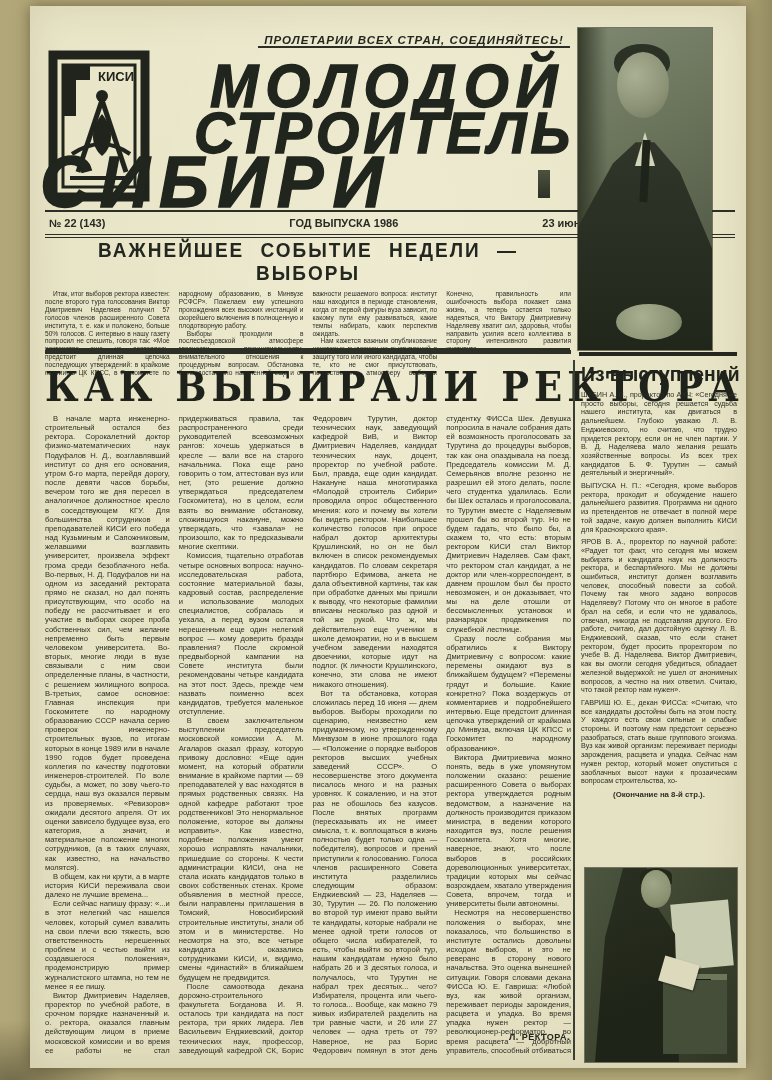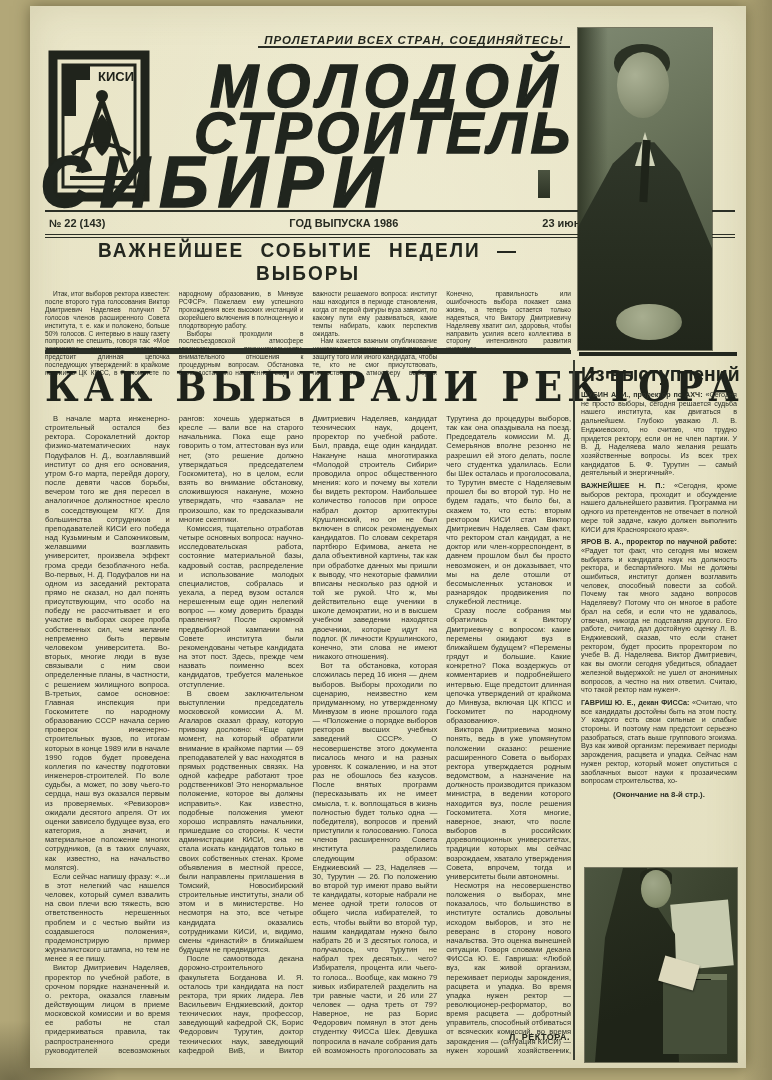--- a/index.html
+++ b/index.html
@@ -81,21 +81,21 @@
   }
   
   .v-rule{position:absolute;left:543px;top:354px;width:2px;height:700px;background:#3a3e33;}
   .portrait-rule{position:absolute;left:549px;top:346px;width:158px;height:4px;background:#23271f;}
   .sidebar{position:absolute;left:551px;top:356px;width:156px;}
   .sidebar-heading{
     font-weight:bold;font-size:21px;color:#20241c;letter-spacing:0;
     transform:scaleX(.92);transform-origin:left;white-space:nowrap;margin-bottom:5px;
   }
   .sidebar-item{font-size:7.2px;line-height:8.7px;text-align:justify;margin:0 0 4px 0;}
-  .sidebar-item .speaker{font-weight:bold;}
+  .sidebar-item .speaker{font-weight:normal;}
   .continuation{font-size:7.8px;font-weight:bold;text-align:center;margin-top:3px;}
   
   .photo{position:absolute;overflow:hidden;box-shadow:0 0 0 1px rgba(40,44,30,.6);}
   .photo-portrait{left:548px;top:22px;width:134px;height:322px;
     background:linear-gradient(150deg,#7e8871 0%,#6b755c 35%,#565f4a 70%,#434c38 100%);}
   .pp-left-shade{position:absolute;left:0;top:0;width:30px;height:100%;
     background:linear-gradient(90deg,#343b2a,transparent);}
   .pp-hair{position:absolute;left:36px;top:16px;width:56px;height:36px;
     border-radius:50% 50% 45% 45%;background:#2b3124;}
   .pp-head{position:absolute;left:39px;top:24px;width:52px;height:66px;border-radius:50%;
@@ -179,41 +179,42 @@
         <p>Итак, итог выборов ректора известен: после второго тура голосования Виктор Дмитриевич Наделяев получил 57 голосов членов расширенного Совета института, т. е. как и положено, больше 50% голосов. С интервью в нашу газету попросил не спешить, говоря так: «Мое ректорство еще не состоялось, предстоит длинная цепочка последующих утверждений: в крайкоме партии, в ЦК КПСС, в Госкомитете по народному образованию, в Минвузе РСФСР». Пожелаем ему успешного прохождения всех высоких инстанций и скорейшего включения в полноценную и плодотворную работу.</p>
         <p>Выборы проходили в послесъездовской атмосфере гласности, принципиальности, внимательного отношения к процедурным вопросам. Обстановка была достаточно накаленной еще и от важности решаемого вопроса: институт наш находится в периоде становления, когда от первой фигуры вуза зависит, по какому пути ему развиваться, какие темпы набирать, каких перспектив ожидать.</p>
         <p>Нам кажется важным опубликование некоторых выдержек из выступлений в защиту того или иного кандидата, чтобы те, кто не смог присутствовать, почувствовали атмосферу выборов. Конечно, правильность или ошибочность выбора покажет сама жизнь, а теперь остается только надеяться, что Виктору Дмитриевичу Наделяеву хватит сил, здоровья, чтобы направить усилия всего коллектива в сторону интенсивного развития института.</p>
       </div>
   </div>
   <div class="rule-heavy"></div>
 
   <div class="main-headline">КАК ВЫБИРАЛИ РЕКТОРА</div>
   <div class="main-body">
       <p>В начале марта инженерно-строительный остался без ректора. Сорокалетний доктор физико-математических наук Подуфалов Н. Д., возглавлявший институт со дня его основания, утром 6-го марта, перейдя дорогу, после девяти часов борьбы, вечером того же дня пересел в аналогичное должностное кресло в соседствующем КГУ. Для большинства сотрудников и преподавателей КИСИ его победа над Кузьминым и Сапожниковым, желавшими возглавить университет, произвела эффект грома среди безоблачного неба. Во-первых, Н. Д. Подуфалов ни на одном из заседаний ректората прямо не сказал, но дал понять присутствующим, что особо на победу не рассчитывает и его участие в выборах скорее проба собственных сил, чем желание непременно быть первым человеком университета. Во-вторых, многие люди в вузе связывали с ним свои определенные планы, в частности, с решением жилищного вопроса. В-третьих, самое основное: Главная инспекция при Госкомитете по народному образованию СССР начала серию проверок инженерно-строительных вузов, по итогам которых в конце 1989 или в начале 1990 годов будет проведена коллегия по качеству подготовки инженеров-строителей. По воле судьбы, а может, по зову чьего-то сердца, наш вуз оказался первым из проверяемых. «Ревизоров» ожидали десятого апреля. От их оценки зависело будущее вуза, его категория, а значит, и материальное положение многих сотрудников, (а в таких случаях, как известно, на начальство молятся).</p>
+      <p>В общем, как ни крути, а в марте история КИСИ переживала свои далеко не лучшие времена...</p>
       <p>Если сейчас напишу фразу: «...и в этот нелегкий час нашелся человек, который сумел взвалить на свои плечи всю тяжесть, всю ответственность нерешенных проблем и с честью выйти из создавшегося положения», продемонстрирую пример журналистского штампа, но тем не менее я ее пишу.</p>
       <p>Виктор Дмитриевич Наделяев, проректор по учебной работе, в срочном порядке назначенный и. о. ректора, оказался главным действующим лицом в приеме московской комиссии и во время ее работы не стал придерживаться правила, так распространенного среди руководителей всевозможных рангов: хочешь удержаться в кресле — вали все на старого начальника. Пока еще рано говорить о том, аттестован вуз или нет, (это решение должно утверждаться председателем Госкомитета), но в целом, если взять во внимание обстановку, сложившуюся накануне, можно утверждать, что «завала» не произошло, как то предсказывали многие скептики.</p>
       <p>Комиссия, тщательно отработав четыре основных вопроса: научно-исследовательская работа, состояние материальной базы, кадровый состав, распределение и использование молодых специалистов, собралась и уехала, а перед вузом остался нерешенным еще один нелегкий вопрос — кому доверить бразды правления? После скромной предвыборной кампании на Совете института были рекомендованы четыре кандидата на этот пост. Здесь, прежде чем назвать поименно всех кандидатов, требуется маленькое отступление.</p>
       <p>В своем заключительном выступлении председатель московской комиссии А. М. Агаларов сказал фразу, которую привожу дословно: «Еще один момент, на который обратили внимание в крайкоме партии — 69 преподавателей у вас находятся в прямых родственных связях. На одной кафедре работают трое родственников! Это ненормальное положение, которое вы должны исправить». Как известно, подобные положения умеют хорошо исправлять начальники, пришедшие со стороны. К чести администрации КИСИ, она не стала искать кандидатов только в своих собственных стенах. Кроме объявления в местной прессе, были направлены приглашения в Томский, Новосибирский строительные институты, знали об этом и в министерстве. Но несмотря на это, все четыре кандидата оказались сотрудниками КИСИ, и, видимо, смены «династий» в ближайшем будущем не предвидится.</p>
       <p>После самоотвода декана дорожно-строительного факультета Богданова И. Я. осталось три кандидата на пост ректора, три ярких лидера. Лев Васильевич Енджиевский, доктор технических наук, профессор, заведующий кафедрой СК, Борис Федорович Турутин, доктор технических наук, заведующий кафедрой ВиВ, и Виктор Дмитриевич Наделяев, кандидат технических наук, доцент, проректор по учебной работе. Был, правда, еще один кандидат. Накануне наша многотиражка «Молодой строитель Сибири» проводила опрос общественного мнения: кого и почему вы хотели бы видеть ректором. Наибольшее количество голосов при опросе набрал доктор архитектуры Крушлинский, но он не был включен в список рекомендуемых кандидатов. По словам секретаря партбюро Ефимова, анкета не дала объективной картины, так как при обработке данных мы пришли к выводу, что некоторые фамилии вписаны несколько раз одной и той же рукой. Что ж, мы действительно еще ученики в школе демократии, но и в высшем учебном заведении находятся двоечники, которые идут на подлог. (К личности Крушлинского, конечно, эти слова не имеют никакого отношения).</p>
       <p>Вот та обстановка, которая сложилась перед 16 июня — днем выборов. Выборы проходили по сценарию, неизвестно кем придуманному, но утвержденному Минвузом в июне прошлого года — «Положение о порядке выборов ректоров высших учебных заведений СССР». О несовершенстве этого документа писалось много и на разных уровнях. К сожалению, и на этот раз не обошлось без казусов. После внятых программ (пересказывать их не имеет смысла, т. к. воплощаться в жизнь полностью будет только одна — победителя), вопросов и прений приступили к голосованию. Голоса членов расширенного Совета института разделились следующим образом: Енджиевский — 23, Наделяев — 30, Турутин — 26. По положению во второй тур имеют право выйти те кандидаты, которые набрали не менее одной трети голосов от общего числа избирателей, то есть, чтобы выйти во второй тур, нашим кандидатам нужно было набрать 26 и 3 десятых голоса, и получалось, что Турутин не набрал трех десятых... чего? Избирателя, процента или чьего-то голоса... Вообще, как можно 79 живых избирателей разделить на три равные части, и 26 или 27 человек — одна треть от 79? Наверное, не раз Борис Федорович помянул в этот день студентку ФИССа Шек. Девушка попросила в начале собрания дать ей возможность проголосовать за Турутина до процедуры выборов, так как она опаздывала на поезд. Председатель комиссии М. Д. Семерьянов вполне резонно не разрешил ей этого делать, после чего студентка удалилась. Если бы Шек осталась и проголосовала, то Турутин вместе с Наделяевым прошел бы во второй тур. Но не будем гадать, что было бы, а скажем то, что есть: вторым ректором КИСИ стал Виктор Дмитриевич Наделяев. Сам факт, что ректором стал кандидат, а не доктор или член-корреспондент, в давнем прошлом был бы просто невозможен, и он доказывает, что мы на деле отошли от бессмысленных установок и разнарядок продвижения по служебной лестнице.</p>
       <p>Сразу после собрания мы обратились к Виктору Дмитриевичу с вопросом: какие перемены ожидают вуз в ближайшем будущем? «Перемены грядут и большие. Какие конкретно? Пока воздержусь от комментариев и подробнейшего интервью. Еще предстоит длинная цепочка утверждений от крайкома до Минвуза, включая ЦК КПСС и Госкомитет по народному образованию».</p>
       <p>Виктора Дмитриевича можно понять, ведь в уже упомянутом положении сказано: решение расширенного Совета о выборах ректора утверждается родным ведомством, а назначение на должность производится приказом министра, в ведении которого находится вуз, после решения Госкомитета. Хотя многие, наверное, знают, что после выборов в российских дореволюционных университетах, традиции которых мы сейчас возрождаем, хватало утверждения Совета, впрочем, тогда и университеты были автономны.</p>
       <p>Несмотря на несовершенство положения о выборах, мне показалось, что большинство в институте остались довольны исходом выборов, и это не реверанс в сторону нового начальства. Это оценка вынешней ситуации. Говоря словами декана ФИССа Ю. Е. Гавриша: «Любой вуз, как живой организм, переживает периоды зарождения, расцвета и упадка. Во время упадка нужен ректор — революционер-реформатор, во время расцвета — добротный управитель, способный отбиваться от всяческих комиссий, во время зарождения — (ситуация КИСИ) — нужен хороший хозяйственник, который сможет спуститься с заоблачных высот науки к прозаическим вопросам строительства». Если бы институт возглавил кто-то из докторов наук (Турутин или Енджиевский), мы лишились бы лидеров научных школ, развивающихся в институте, так сказать, «оголили» науку. Думается, что Виктор Дмитриевич, с его многолетним административным опытом работы, именно тот человек, который нужен институту в данный момент в качестве ректора.</p>
     </div>
   <div class="byline">Л. РЕКТОРА.</div>
 
   <div class="v-rule"></div>
   <div class="sidebar">
     <div class="sidebar-heading">Из выступлений</div>
     <p class="sidebar-item">
       <span class="speaker">ШУБИН А. И., проректор по АХЧ:</span>
       <span>«Сегодня не просто выборы, сегодня решается судьба нашего института, как двигаться в дальнейшем. Глубоко уважаю Л. В. Енджиевского, но считаю, что трудно придется ректору, если он не член партии. У В. Д. Наделяева мало желания решать хозяйственные вопросы. Из всех трех кандидатов Б. Ф. Турутин — самый деятельный и энергичный».</span>
     </p>
     <p class="sidebar-item">
-      <span class="speaker">ВАЖНЕЙШЕЕ Н. П.:</span>
+      <span class="speaker">ВЫПУСКА Н. П.:</span>
       <span>«Сегодня, кроме выборов ректора, проходит и обсуждение нашего дальнейшего развития. Программа ни одного из претендентов не отвечает в полной мере той задаче, какую должен выполнить КИСИ для Красноярского края».</span>
     </p>
     <p class="sidebar-item">
       <span class="speaker">ЯРОВ В. А., проректор по научной работе:</span>
       <span>«Радует тот факт, что сегодня мы можем выбирать и кандидата наук на должность ректора, и беспартийного. Мы не должны ошибиться, институт должен возглавить человек, способный повести за собой. Почему так много задано вопросов Наделяеву? Потому что он многое в работе брал на себя, и если что не удавалось, отвечал, никогда не подставляя другого. Его работе, считаю, дал достойную оценку Л. В. Енджиевский, сказав, что если станет ректором, будет просить проректором по учебе В. Д. Наделяева. Виктор Дмитриевич, как вы смогли сегодня убедиться, обладает железной выдержкой: не ушел от анонимных вопросов, а честно на них ответил. Считаю, что такой ректор нам нужен».</span>
     </p>
     <p class="sidebar-item">
       <span class="speaker">ГАВРИШ Ю. Е., декан ФИССа:</span>
       <span>«Считаю, что все кандидаты достойны быть на этом посту. У каждого есть свои сильные и слабые стороны. И поэтому нам предстоит серьезно разобраться, стать выше группового эгоизма. Вуз как живой организм: переживает периоды зарождения, расцвета и упадка. Сейчас нам нужен ректор, который может опуститься с заоблачных высот науки к прозаическим вопросам строительства, хо-</span>
     </p>

